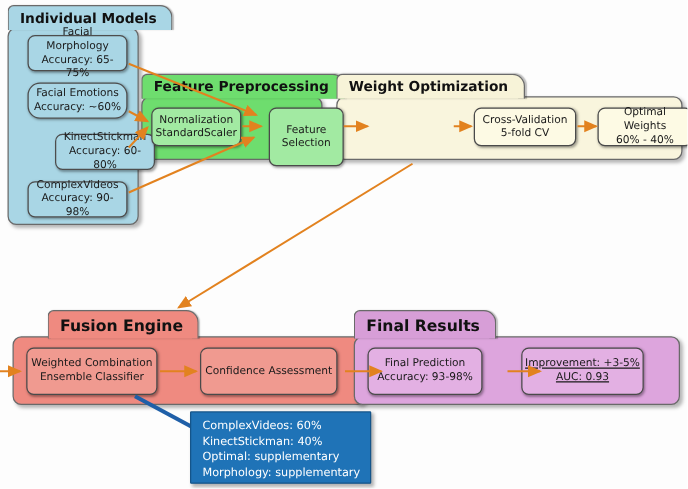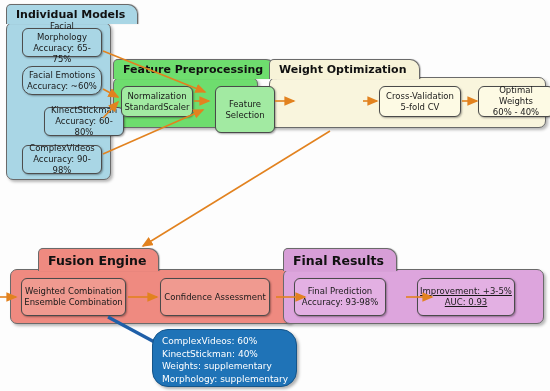--- a/index.html
+++ b/index.html
@@ -89,21 +89,21 @@
   .g-final .tab    { background: #d79ed7; }
   .g-final .body   { background: #dda5dd; }
   .g-final .node   { background: #e3b0e3; }
 
   
   .note {
     position: absolute;
     box-sizing: border-box;
     background: #1f73b7;
     border: 1px solid #15558a;
-    border-radius: 16px;
+    border-radius: 1px;
     box-shadow: 2px 2px 3px rgba(0,0,0,.3);
     color: #ffffff;
     font-size: 9px;
     line-height: 12.5px;
     padding: 5px 9px;
     z-index: 6;
   }
   .note span { display: block; white-space: nowrap; }
 
   svg.wires {
@@ -165,21 +165,21 @@
       <span class="l1">Optimal Weights</span>
       <span class="l2">60% - 40%</span>
     </div>
   </div>
 
   <div class="group g-fusion" style="left:10px; top:248px; width:283px; height:76px;">
     <div class="tab" style="height:22px; font-size:12.5px;margin-left:28px;">Fusion Engine</div>
     <div class="body" style="top:21px;"></div>
     <div class="node" style="left:11px; top:30px; width:105px; height:38px;">
       <span class="l1">Weighted Combination</span>
-      <span class="l2">Ensemble Combination</span>
+      <span class="l2">Ensemble Classifier</span>
     </div>
     <div class="node" style="left:150px; top:30px; width:110px; height:38px;">
       <span class="l1">Confidence Assessment</span>
     </div>
   </div>
 
   <div class="group g-final" style="left:283px; top:248px; width:261px; height:76px;padding-left:28px;">
     <div class="tab" style="height:22px; font-size:12.5px;">Final Results</div>
     <div class="body" style="top:21px;"></div>
     <div class="node" style="left:11px; top:30px; width:92px; height:38px;">
@@ -188,21 +188,21 @@
     </div>
     <div class="node" style="left:134px; top:30px; width:98px; height:38px;text-decoration:underline;">
       <span class="l1">Improvement: +3-5%</span>
       <span class="l2">AUC: 0.93</span>
     </div>
   </div>
 
   <div class="note" style="left:152px; top:329px; width:145px; height:58px;">
     <span>ComplexVideos: 60%</span>
     <span>KinectStickman: 40%</span>
-    <span>Weights: supplementary</span>
+    <span>Optimal: supplementary</span>
     <span>Morphology: supplementary</span>
   </div>
 
   <svg class="wires" viewBox="0 0 550 391" xmlns="http://www.w3.org/2000/svg">
     <defs>
       <marker id="ah" markerWidth="7" markerHeight="7" refX="6" refY="3.0" orient="auto" markerUnits="strokeWidth">
         <path d="M0,0 L7,3 L0,6 z" fill="#e2821f"></path>
       </marker>
     </defs>
     <g stroke="#e2821f" stroke-width="1.6" fill="none" marker-end="url(#ah)">

